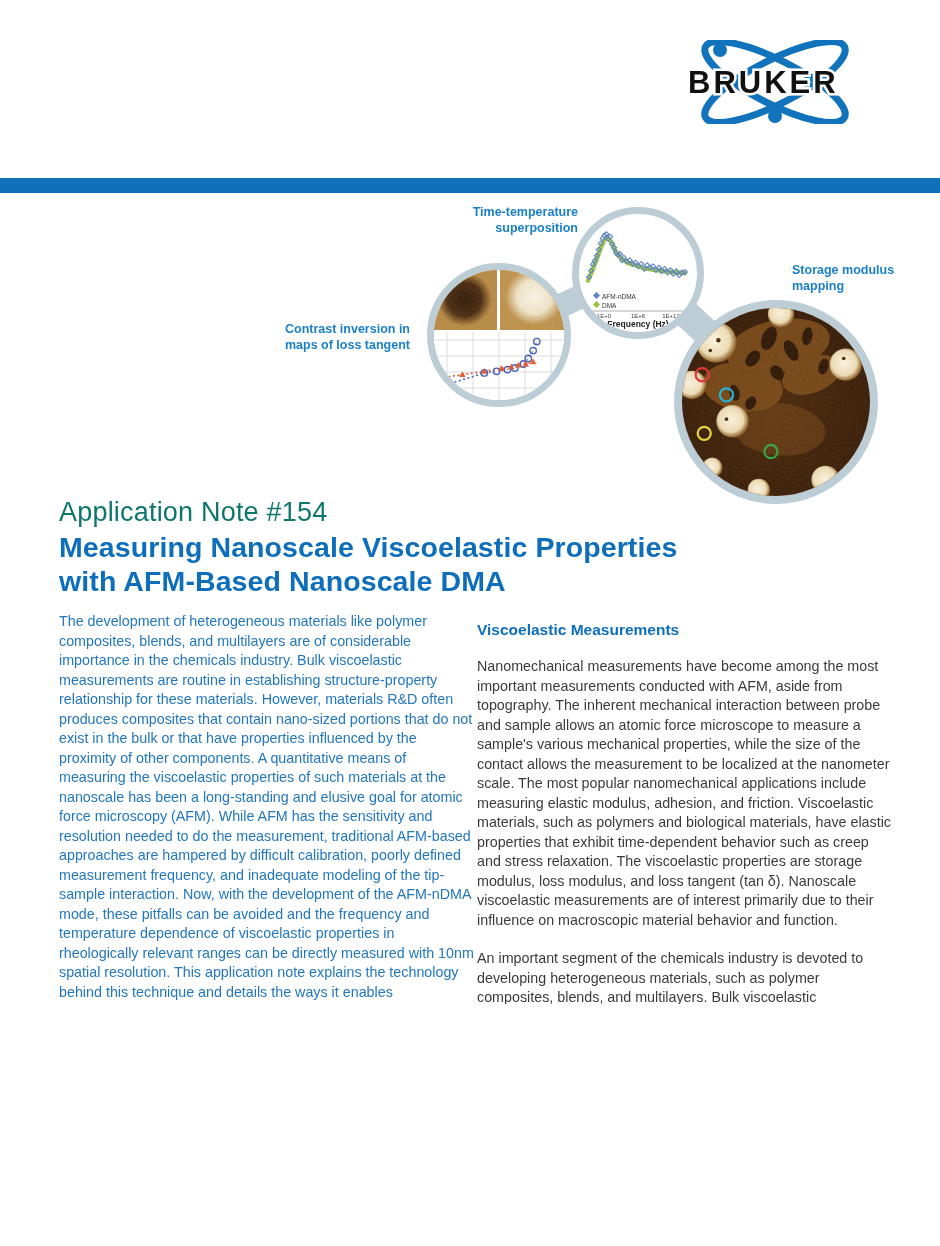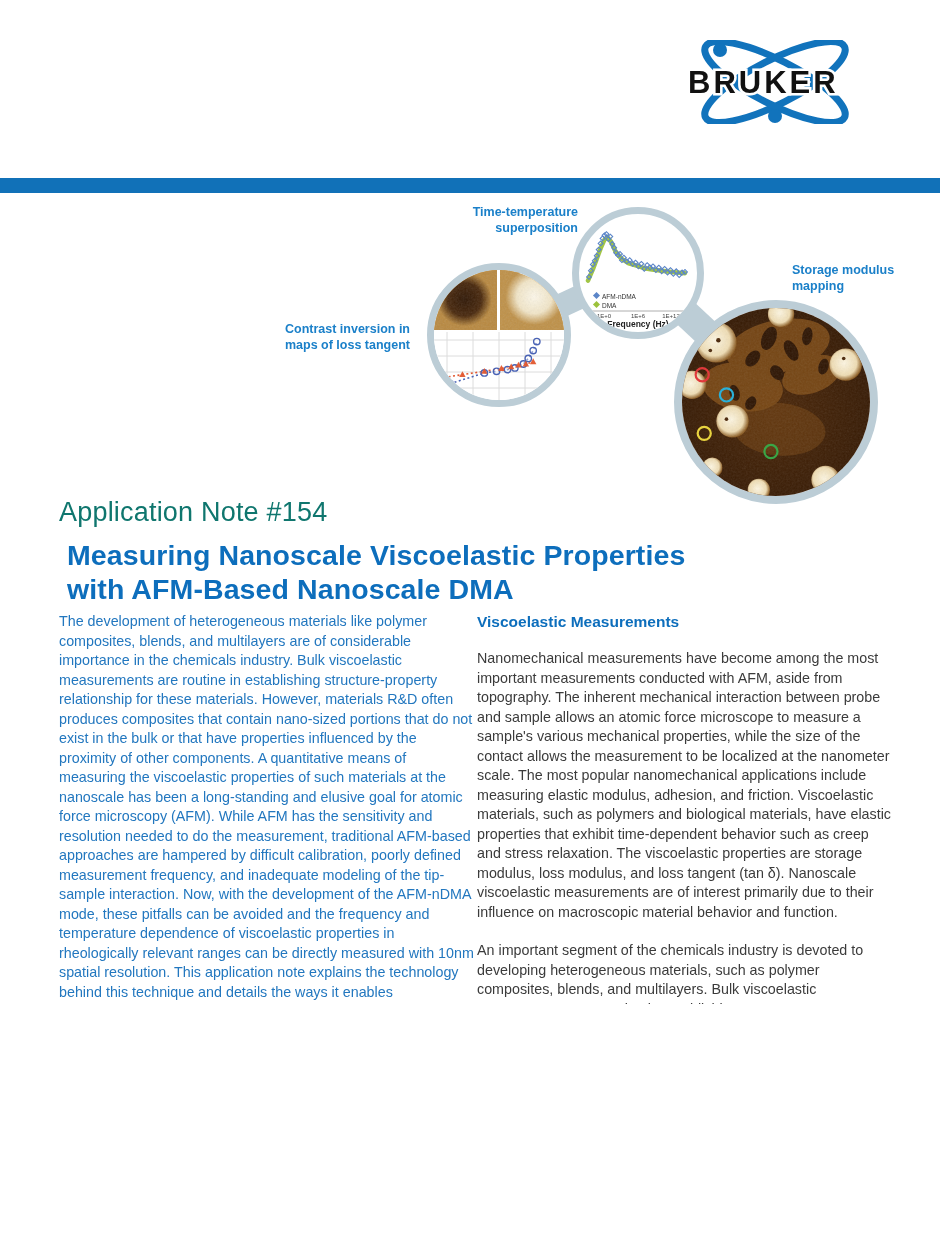--- a/index.html
+++ b/index.html
@@ -27,28 +27,28 @@
   .right-circle{left:674px;top:105px;width:204px;height:204px;border:8px solid #bccdd6;}
   .circle svg{position:absolute;left:0;top:0;width:100%;height:100%;}
 
   .neck{position:absolute;background:#bccdd6;}
   .neck1{left:548px;top:95px;width:42px;height:24px;transform:rotate(-25deg);}
   .neck2{left:672px;top:112px;width:44px;height:28px;transform:rotate(43deg);}
 
   
   .kicker{position:absolute;left:59px;top:497px;font-size:27px;color:#0f766e;
           letter-spacing:0.2px;}
-  .heading{position:absolute;left:59px;top:530px;margin:8px;font-size:28.5px;line-height:34px;
+  .heading{position:absolute;left:59px;top:530px;margin:0;font-size:28.5px;line-height:34px;
            font-weight:700;color:#0d6ebc;white-space:pre-line;letter-spacing:0.1px;}
 
   
   .col{position:absolute;top:612px;width:415px;font-size:14.3px;line-height:19.5px;}
   .col-left{left:59px;color:#2277bf;}
   .col-right{left:477px;color:#3b3b3b;}
-  .col-right h2{margin:0 0 18px 0;font-size:15.5px;line-height:19px;color:#0d6ebc;
+  .col-right h2{margin:8px 0 18px 0;font-size:15.5px;line-height:19px;color:#0d6ebc;
                 font-weight:700;}
   .col-right p{margin:0 0 19px 0;}
 
   
   text{font-family:"Liberation Sans", sans-serif;}
 </style>
 </head>
 <body>
 
 <div class="page">

